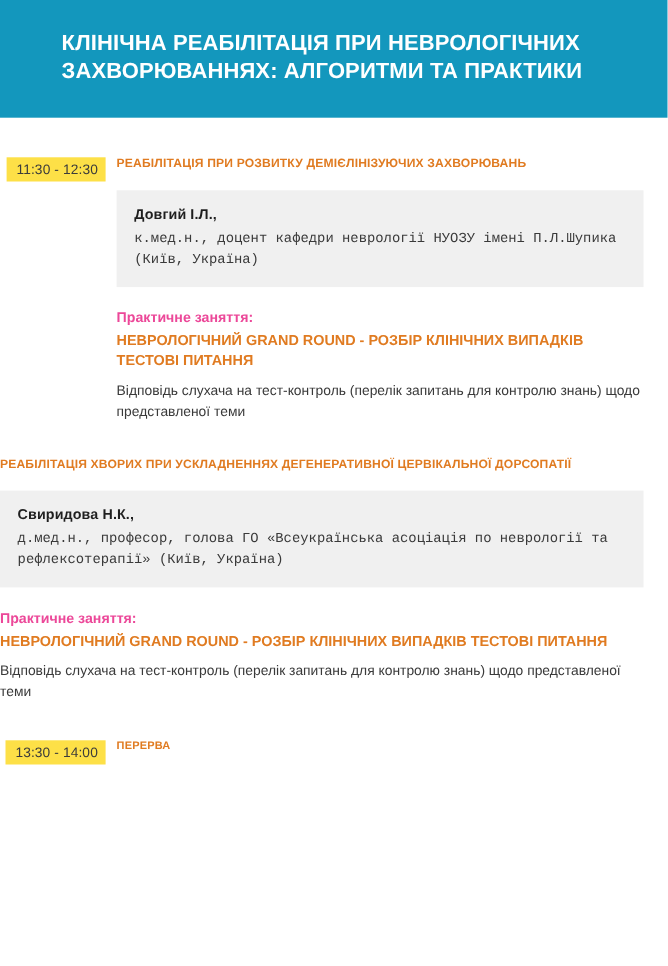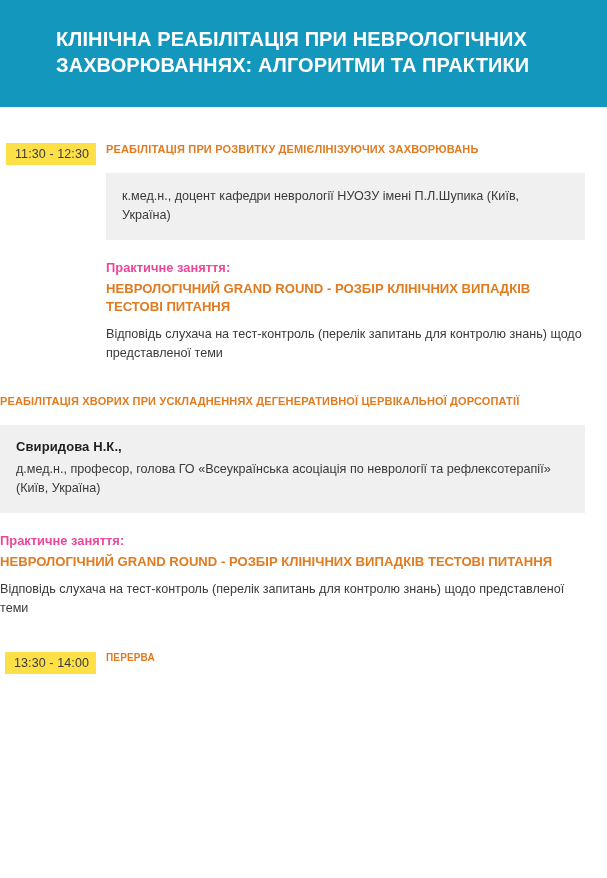--- a/index.html
+++ b/index.html
@@ -85,20 +85,21 @@
     font-weight: bold;
     font-size: 13px;
     margin: 0 0 6px 0;
     letter-spacing: 0.1px;
   }
   .speaker-desc {
     color: #3a3a3a;
     font-size: 12.6px;
     line-height: 1.5;
     margin: 0;
+    font-family: Liberation Mono, monospace;
   }
 
   .practice-block {
     margin-top: 20px;
   }
   .practice-label {
     color: #ec4899;
     font-weight: bold;
     font-size: 12.9px;
     margin: 0 0 5px 0;
@@ -139,20 +140,21 @@
 <main class="schedule">
 
   <section class="session first">
     <div class="time-cell">
       <span class="time-badge">11:30 - 12:30</span>
     </div>
     <div class="session-body">
       <h2 class="session-title">РЕАБІЛІТАЦІЯ ПРИ РОЗВИТКУ ДЕМІЄЛІНІЗУЮЧИХ ЗАХВОРЮВАНЬ</h2>
 
       <div class="speaker-card">
+        <p class="speaker-name">Довгий І.Л.,</p>
         <p class="speaker-desc">к.мед.н., доцент кафедри неврології НУОЗУ імені П.Л.Шупика (Київ, Україна)</p>
       </div>
 
       <div class="practice-block">
         <p class="practice-label">Практичне заняття:</p>
         <p class="practice-title">НЕВРОЛОГІЧНИЙ GRAND ROUND - РОЗБІР КЛІНІЧНИХ ВИПАДКІВ ТЕСТОВІ ПИТАННЯ</p>
         <p class="practice-note">Відповідь слухача на тест-контроль (перелік запитань для контролю знань) щодо представленої теми</p>
       </div>
     </div>
   </section>

